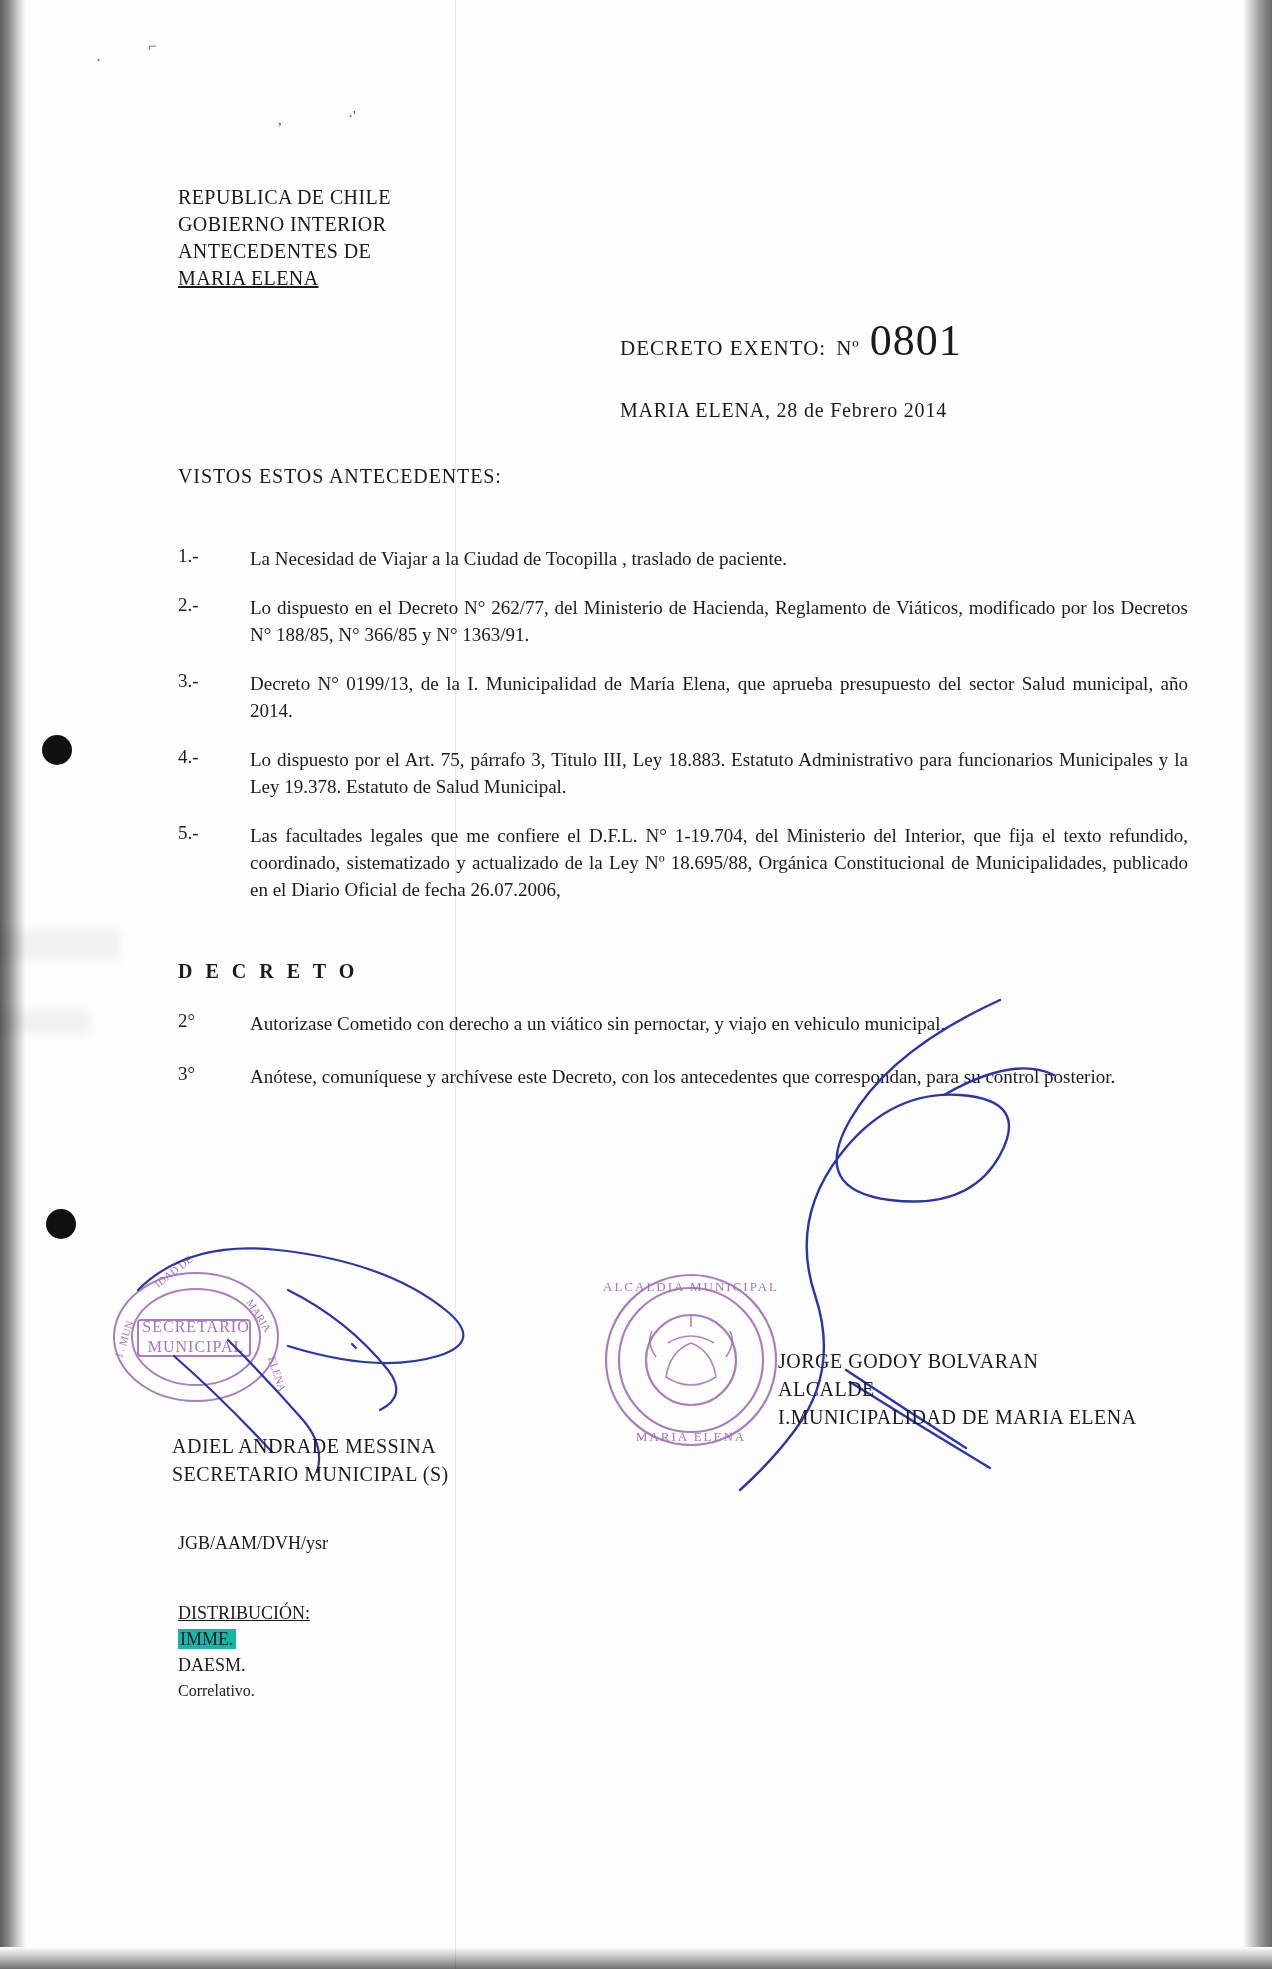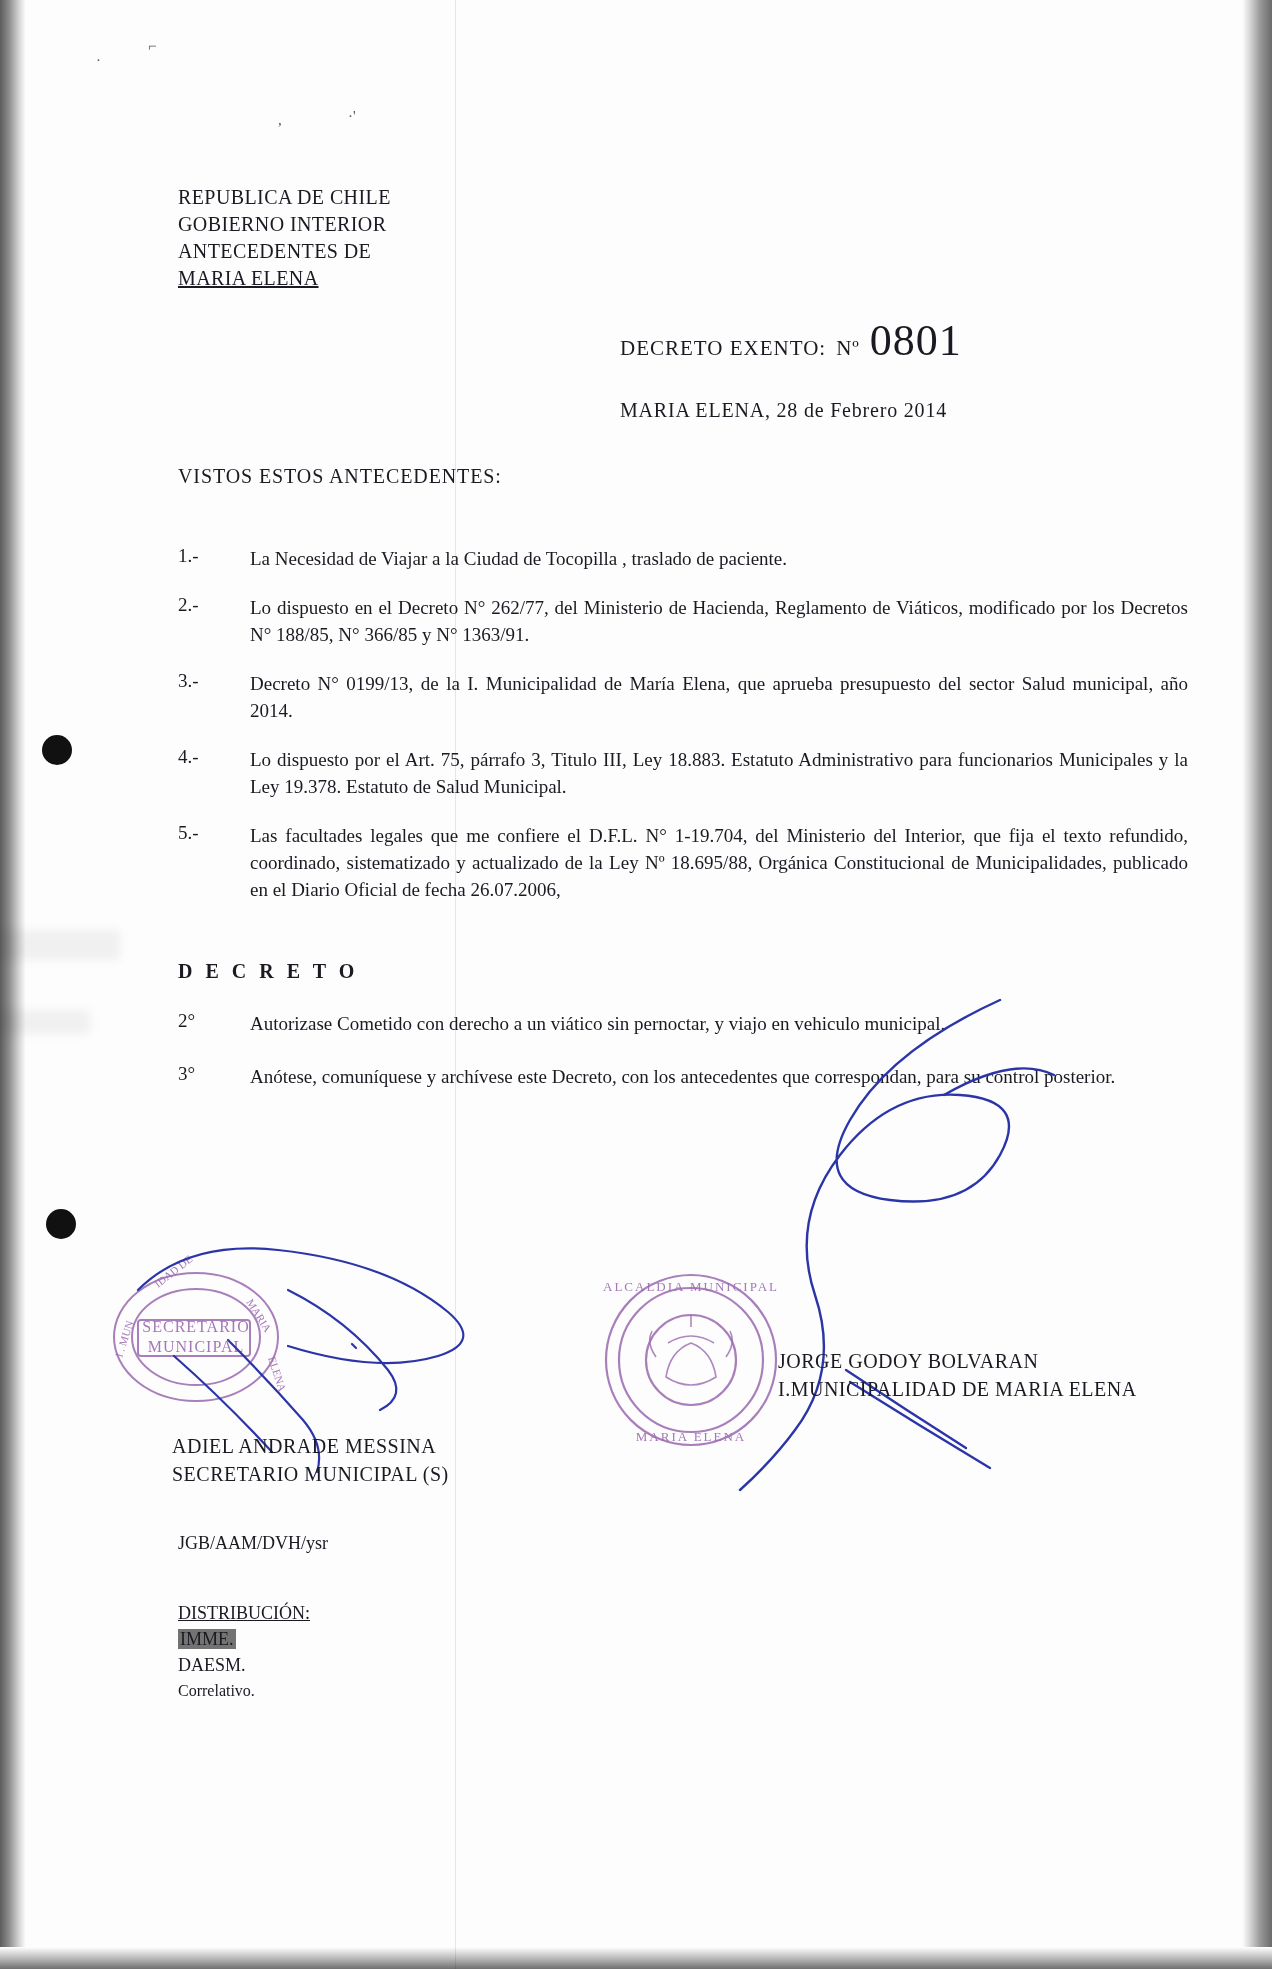--- a/index.html
+++ b/index.html
@@ -195,21 +195,21 @@
   }
 
   .footer {
     position: absolute;
     left: 178px;
     top: 1530px;
     font-size: 18px;
     line-height: 26px;
   }
   .footer .u { text-decoration: underline; margin-top: 44px; }
-  .footer .hl { background: #737373; padding: 0 2px; }
+  .footer .hl { background: #14b8a6; padding: 0 2px; }
   .footer .small { font-size: 16px; }
 
   
   .stamp {
     position: absolute;
     color: #9b6ab0;
   }
   .stamp-sec {
     left: 96px;
     top: 1262px;
@@ -359,20 +359,21 @@
       </g>
     </svg>
 
     <div class="sig-left">
       <div>ADIEL ANDRADE MESSINA</div>
       <div>SECRETARIO MUNICIPAL (S)</div>
     </div>
 
     <div class="sig-right">
       <div>JORGE GODOY BOLVARAN</div>
+      <div>ALCALDE</div>
       <div>I.MUNICIPALIDAD DE MARIA ELENA</div>
     </div>
 
     <div class="footer">
       <div>JGB/AAM/DVH/ysr</div>
       <div class="u">DISTRIBUCIÓN:</div>
       <div><span class="hl">IMME.</span></div>
       <div>DAESM.</div>
       <div class="small">Correlativo.</div>
     </div>

